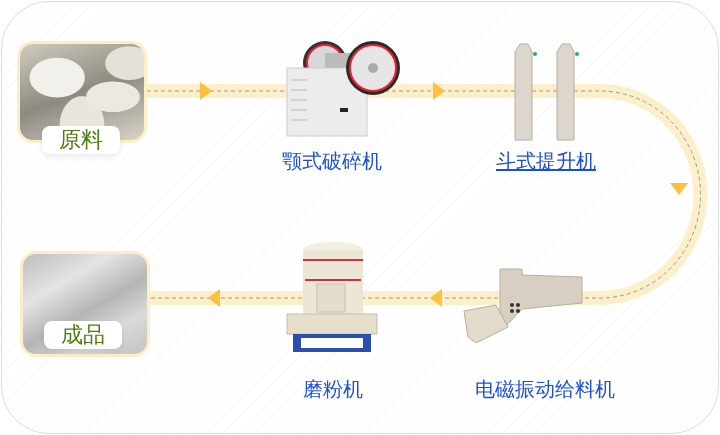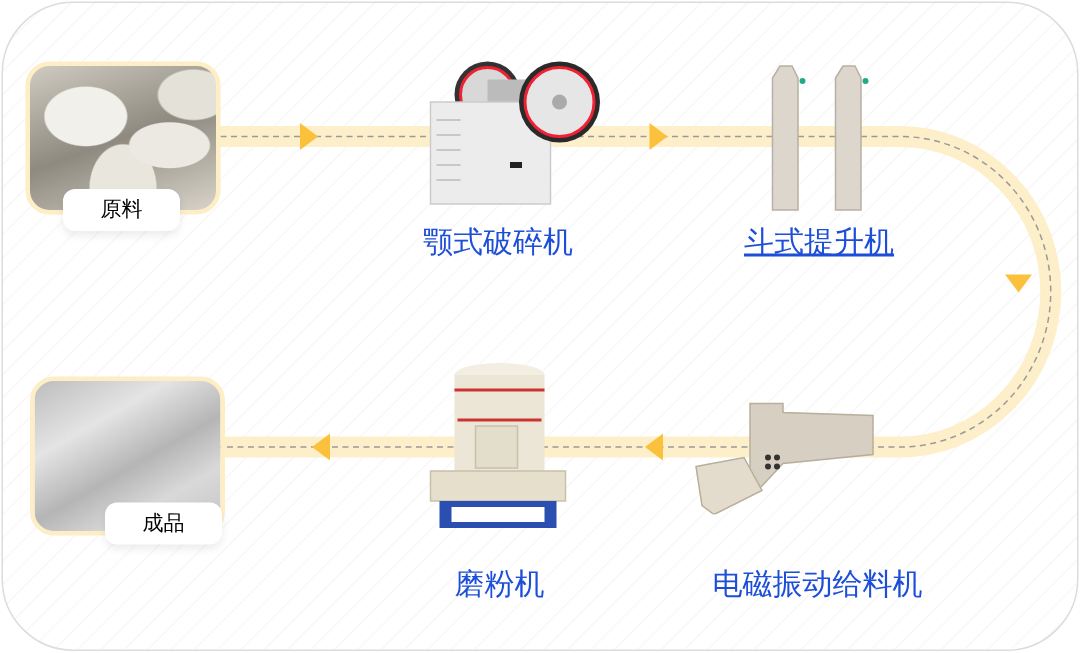--- a/index.html
+++ b/index.html
@@ -10,21 +10,21 @@
   .tile{position:absolute;width:124px;height:96px;border-radius:16px;border:3px solid #fdeec6;overflow:hidden;}
   .tile.raw{left:17px;top:41px;background:
      radial-gradient(ellipse at 30% 35%,#f2f0ea 0 22%,transparent 23%),
      radial-gradient(ellipse at 75% 55%,#ebe9e2 0 20%,transparent 21%),
      radial-gradient(ellipse at 50% 85%,#e9e6dd 0 25%,transparent 26%),
      radial-gradient(ellipse at 88% 20%,#e4e1d8 0 15%,transparent 16%),
      linear-gradient(160deg,#cfcbc0,#8e8a80 50%,#d8d4ca);}
   .tile.product{left:20px;top:251px;height:100px;background:
      linear-gradient(150deg,#bdbdbd,#e4e4e4 30%,#b5b5b5 55%,#d9d9d9 75%,#c3c3c3);}
   .label-pill{position:absolute;width:78px;height:28px;background:#fff;border-radius:8px;
-    box-shadow:0 3px 6px rgba(0,0,0,0.08);color:#000000;font-size:14px;line-height:28px;text-align:center;}
+    box-shadow:0 3px 6px rgba(0,0,0,0.08);color:#4d7c0f;font-size:22px;line-height:28px;text-align:center;}
   .caption{position:absolute;color:#1d4ed8;font-size:20px;white-space:nowrap;}
   .machine{position:absolute;}
 </style>
 </head>
 <body>
 
 <div class="frame"></div>
 
 <svg class="flow" width="720" height="435">
 
@@ -87,13 +87,13 @@
   <line x1="18" y1="20" x2="78" y2="20" stroke="#c33" stroke-width="2"></line>
   <line x1="20" y1="40" x2="76" y2="40" stroke="#c33" stroke-width="2"></line>
   <rect x="32" y="44" width="28" height="28" fill="#e3ddcc" stroke="#c8c0aa"></rect>
   <rect x="2" y="74" width="90" height="20" fill="#e6dfcc" stroke="#c8c0aa"></rect>
   <rect x="8" y="94" width="78" height="18" fill="#2b4fb0"></rect>
   <rect x="16" y="98" width="62" height="10" fill="#fff"></rect>
 </svg>
 <div class="caption" style="left:303px;top:376px;">磨粉机</div>
 
 <div class="tile product"></div>
-<div class="label-pill" style="left:44px;top:335px;margin-left:26px;">成品</div>
+<div class="label-pill" style="left:44px;top:321px;">成品</div>
 
 </body></html>

